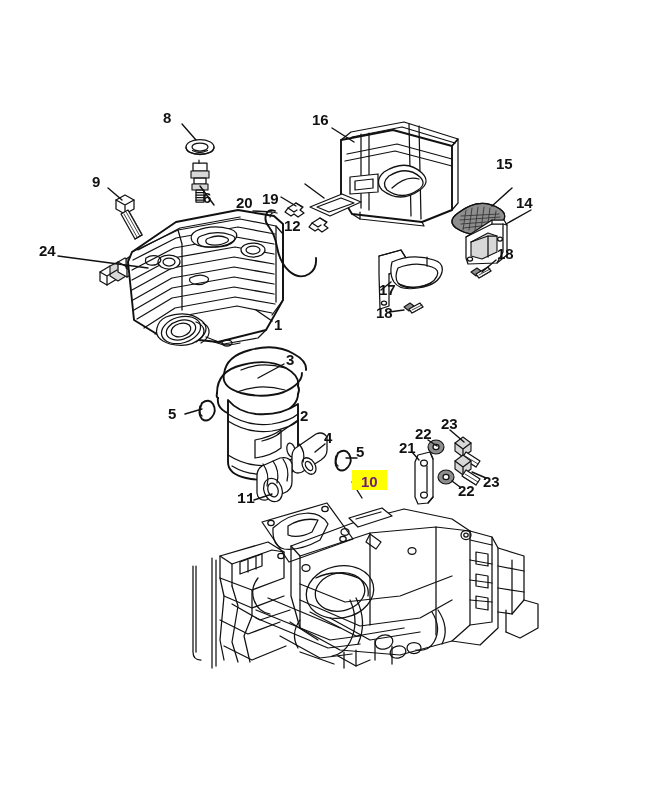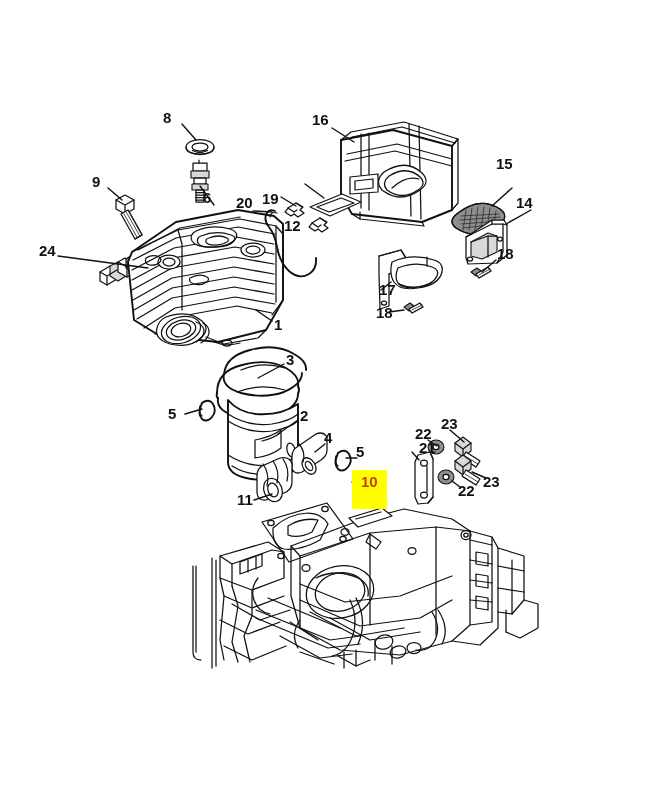--- a/index.html
+++ b/index.html
@@ -24,22 +24,22 @@
     font-family:"Liberation Sans", sans-serif;
     font-weight:bold;
     font-size:15px;
     color:#111111;
     line-height:1;
     white-space:nowrap;
     letter-spacing:0px;
   }
   .callout.hl{
     background:#ffff00;
-    color:#c2410c;
-    padding:4px 9px 20px 9px;
+    color:#701a75;
+    padding:4px 9px 1px 9px;
     font-size:15px;
   }
   svg{display:block;}
   .ln{fill:none;stroke:#111111;stroke-width:1.25;stroke-linecap:round;stroke-linejoin:round;}
   .lnT{fill:none;stroke:#111111;stroke-width:1.9;stroke-linecap:round;stroke-linejoin:round;}
   .lnF{fill:none;stroke:#222222;stroke-width:0.85;stroke-linecap:round;stroke-linejoin:round;}
   .lead{fill:none;stroke:#111111;stroke-width:1.4;stroke-linecap:round;}
   .fillW{fill:#ffffff;stroke:#111111;stroke-width:1.25;stroke-linejoin:round;}
   .fillWT{fill:#ffffff;stroke:#111111;stroke-width:1.9;stroke-linejoin:round;}
   .fillG{fill:#d8d8d8;stroke:#111111;stroke-width:1.1;stroke-linejoin:round;}
@@ -434,19 +434,19 @@
   <div class="callout" style="left:274px;top:317px;">1</div>
   <div class="callout" style="left:379px;top:282px;">17</div>
   <div class="callout" style="left:376px;top:305px;">18</div>
   <div class="callout" style="left:286px;top:352px;">3</div>
   <div class="callout" style="left:300px;top:408px;">2</div>
   <div class="callout" style="left:168px;top:406px;">5</div>
   <div class="callout" style="left:441px;top:416px;">23</div>
   <div class="callout" style="left:324px;top:430px;">4</div>
   <div class="callout" style="left:415px;top:426px;">22</div>
   <div class="callout" style="left:356px;top:444px;">5</div>
-  <div class="callout" style="left:419px;top:440px;">21</div>
+  <div class="callout" style="left:399px;top:440px;">21</div>
   <div class="callout hl" style="left:352px;top:470px;">10</div>
   <div class="callout" style="left:483px;top:474px;">23</div>
   <div class="callout" style="left:458px;top:483px;">22</div>
-  <div class="callout" style="left:237px;top:492px;">11</div>
+  <div class="callout" style="left:237px;top:492px;font-family:Liberation Mono, monospace;">11</div>
 
 </div>
 
 </body></html>

